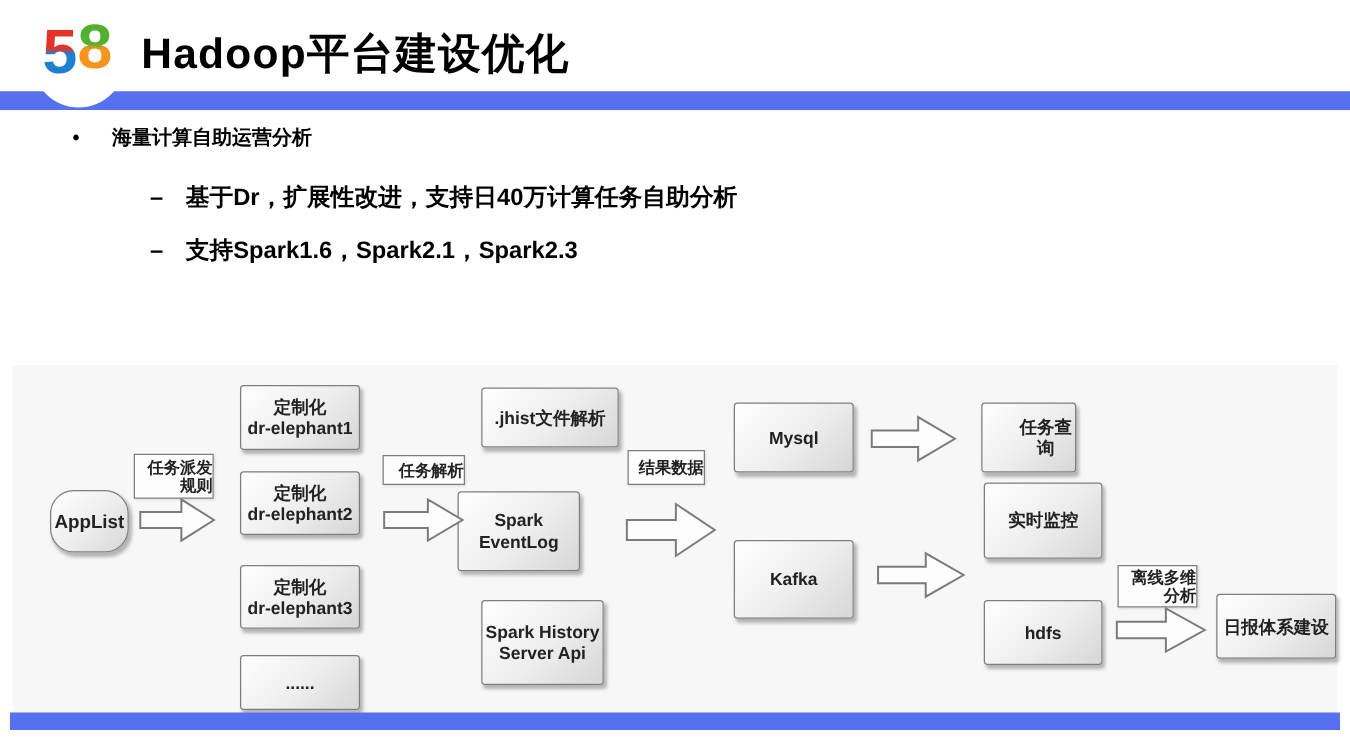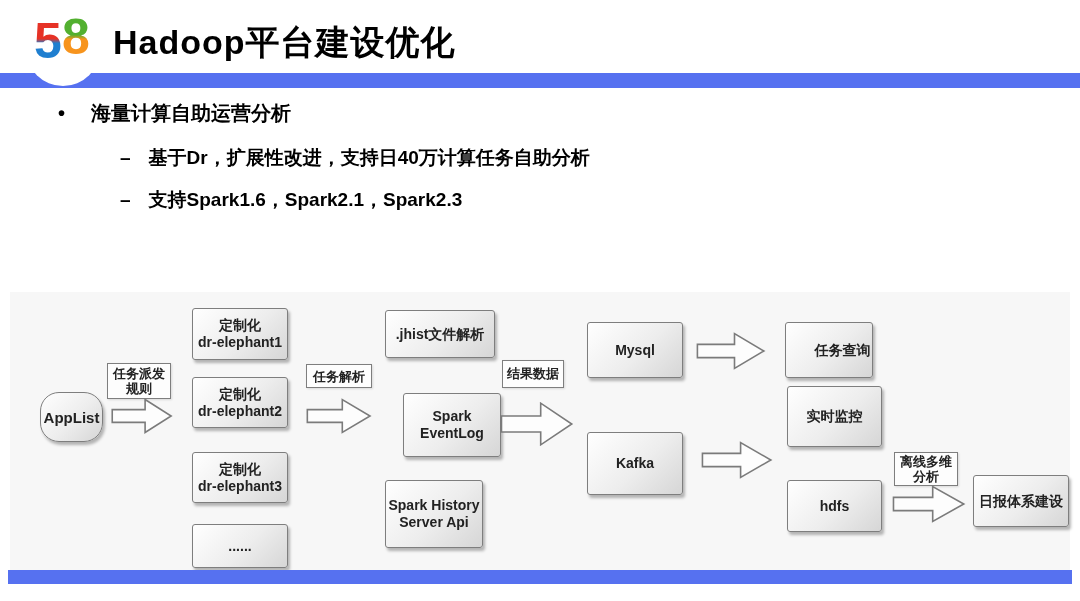--- a/index.html
+++ b/index.html
@@ -13,56 +13,56 @@
   .bar-bottom{left:8px;top:570px;width:1064px;height:14px;z-index:6;}
   .notch{position:absolute;left:26px;top:12px;width:74px;height:74px;border-radius:50%;
          background:#ffffff;z-index:2;}
   .logo{position:absolute;left:33px;top:8px;z-index:3;}
   .logo svg text{font-family:"Liberation Sans","DejaVu Sans",sans-serif;font-weight:bold;}
   .page-title{
     position:absolute;left:113px;top:20px;z-index:3;margin:0;
     font-size:34px;font-weight:800;color:#000;letter-spacing:1px;white-space:nowrap;
   }
   
-  .bullet-l1{position:absolute;left:58px;top:100px;font-size:20px;font-weight:bold;color:#000;white-space:nowrap;}
+  .bullet-l1{position:absolute;left:58px;top:100px;font-size:16px;font-weight:bold;color:#000;white-space:nowrap;}
   .bullet-l1 .txt{margin-left:26px;}
   .bullet-l2{position:absolute;left:120px;font-size:19px;font-weight:bold;color:#000;white-space:nowrap;}
   .bullet-l2 .txt{margin-left:18px;}
   .b2-0{top:145px;} .b2-1{top:187px;} .b2-2{top:229px;}
   
   .panel{position:absolute;left:10px;top:292px;width:1060px;height:291px;
          background:var(--panel-bg,#f7f7f7);z-index:4;}
   .node{
     position:absolute;box-sizing:border-box;z-index:5;
     border:1.6px solid var(--box-border,#7e7e7e);border-radius:3px;
     background:linear-gradient(135deg,#ffffff 0%,#ededed 55%,#d6d6d6 100%);
     box-shadow:2px 3px 3px rgba(0,0,0,0.28);
     display:flex;flex-direction:column;align-items:center;justify-content:center;
     font-size:14px;font-weight:bold;color:#222;line-height:17px;text-align:center;
   }
   .lbl{
     position:absolute;box-sizing:border-box;z-index:5;
     border:1.6px solid var(--box-border,#7e7e7e);background:#fdfdfd;
-    display:flex;flex-direction:column;align-items:center;justify-content:center;
+    display:flex;flex-direction:column;align-items:flex-end;justify-content:center;
     font-size:13px;font-weight:bold;color:#222;line-height:15px;text-align:center;
     box-shadow:1px 1px 2px rgba(0,0,0,0.12);
   }
   .arrow{position:absolute;z-index:5;}
   
   .n-applist {left:40px; top:392px;width:63px;height:50px;font-size:15px;border-radius:19px;}
   .n-elephant1{left:192px;top:308px;width:96px;height:52px;}
   .n-elephant2{left:192px;top:377px;width:96px;height:51px;}
   .n-elephant3{left:192px;top:452px;width:96px;height:51px;}
   .n-dots     {left:192px;top:524px;width:96px;height:44px;}
   .n-jhist    {left:385px;top:310px;width:110px;height:48px;}
-  .n-eventlog {left:403px;top:393px;width:98px;height:64px;}
+  .n-eventlog {left:366px;top:393px;width:98px;height:64px;}
   .n-history  {left:385px;top:480px;width:98px;height:68px;}
   .n-mysql    {left:587px;top:322px;width:96px;height:56px;}
   .n-kafka    {left:587px;top:432px;width:96px;height:63px;}
-  .n-query    {left:785px;top:322px;width:88px;height:56px;padding-left:27px;}
+  .n-query    {left:785px;top:322px;width:76px;height:56px;padding-left:27px;}
   .n-monitor  {left:787px;top:386px;width:95px;height:61px;}
   .n-hdfs     {left:787px;top:480px;width:95px;height:52px;}
   .n-daily    {left:973px;top:475px;width:96px;height:52px;}
   
   .l-dispatch{left:107px;top:363px;width:64px;height:36px;}
   .l-parse   {left:306px;top:364px;width:66px;height:24px;}
   .l-result  {left:502px;top:360px;width:62px;height:28px;font-family:Liberation Mono, monospace;}
   .l-offline {left:894px;top:452px;width:64px;height:34px;}
   
   .a-1{left:111px;top:397px;width:62px;height:38px;}

